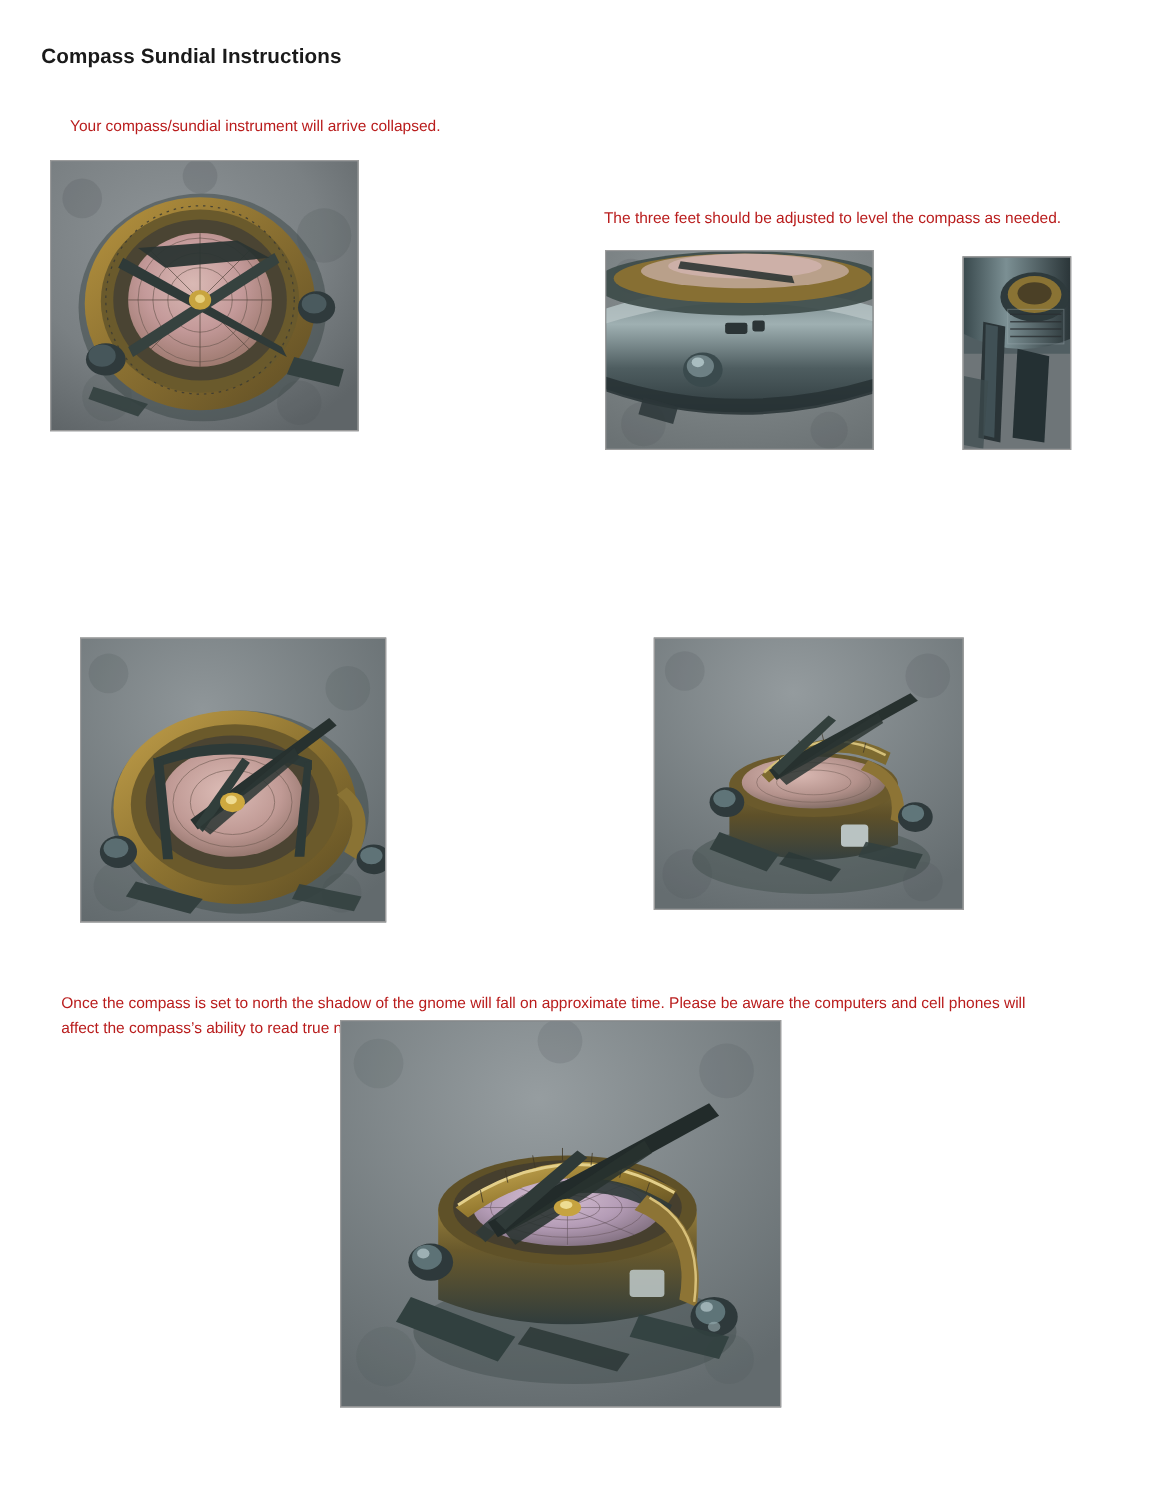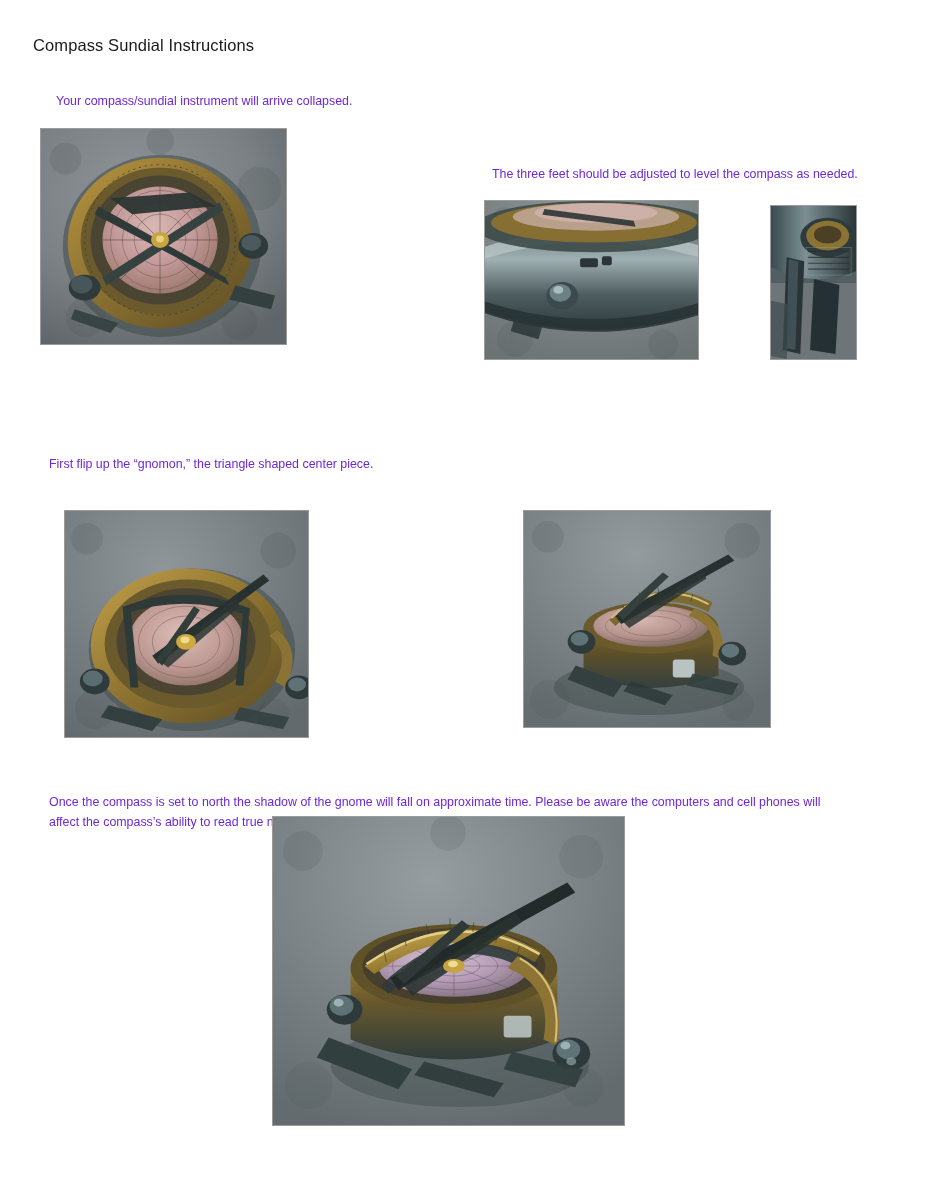--- a/index.html
+++ b/index.html
@@ -21,36 +21,36 @@
     width: 927px;
     height: 1200px;
     background: #ffffff;
   }
 
   .doc-title {
     position: absolute;
     left: 33px;
     top: 36px;
     font-size: 16.5px;
-    font-weight: normal;
+    font-weight: bold;
     letter-spacing: 0.1px;
     color: #1a1a1a;
   }
 
   .para {
     position: absolute;
     font-size: 12.4px;
     line-height: 1.78;
-    color: #6d28d9;
+    color: #b91c1c;
     white-space: pre-wrap;
   }
 
   .p-arrive   { left: 56px;  top: 90px;  width: 400px; }
   .p-slide    { left: 476px; top: 90px;  width: 420px; }
-  .p-feet     { left: 492px; top: 163px; width: 420px; }
+  .p-feet     { left: 456px; top: 163px; width: 420px; text-align: center; }
   .p-gnomon   { left: 49px;  top: 453px; width: 330px; }
   .p-curved   { left: 476px; top: 412px; width: 420px; }
   .p-north    { left: 49px;  top: 792px; width: 800px; line-height: 1.62; }
 
   
   .photo {
     position: absolute;
     border: 1px solid #9b9b9b;
     box-sizing: border-box;
     overflow: hidden;
@@ -70,21 +70,20 @@
 
 <div class="page">
 
   <div class="doc-title">Compass Sundial Instructions</div>
 
   <div class="para p-arrive">Your compass/sundial instrument will arrive collapsed.</div>
 
 
   <div class="para p-feet">The three feet should be adjusted to level the compass as needed.</div>
 
-  <div class="para p-gnomon">First flip up the “gnomon,” the triangle shaped center piece.</div>
 
 
   <div class="para p-north">Once the compass is set to north the shadow of the gnome will fall on approximate time. Please be aware the computers and cell phones will affect the compass’s ability to read true north.</div>
 
   <div class="photo ph1">
     <svg viewBox="0 0 247 217" preserveAspectRatio="none" aria-hidden="true">
       <defs>
         <radialGradient id="stone1" cx="40%" cy="30%" r="80%">
           <stop offset="0%" stop-color="#8e9497"></stop>
           <stop offset="60%" stop-color="#7a8083"></stop>

